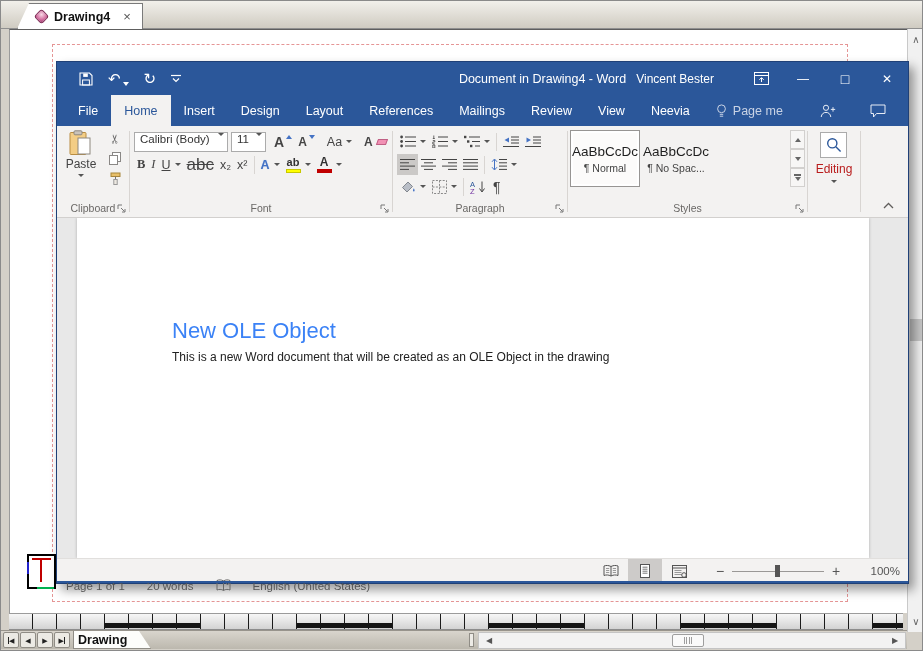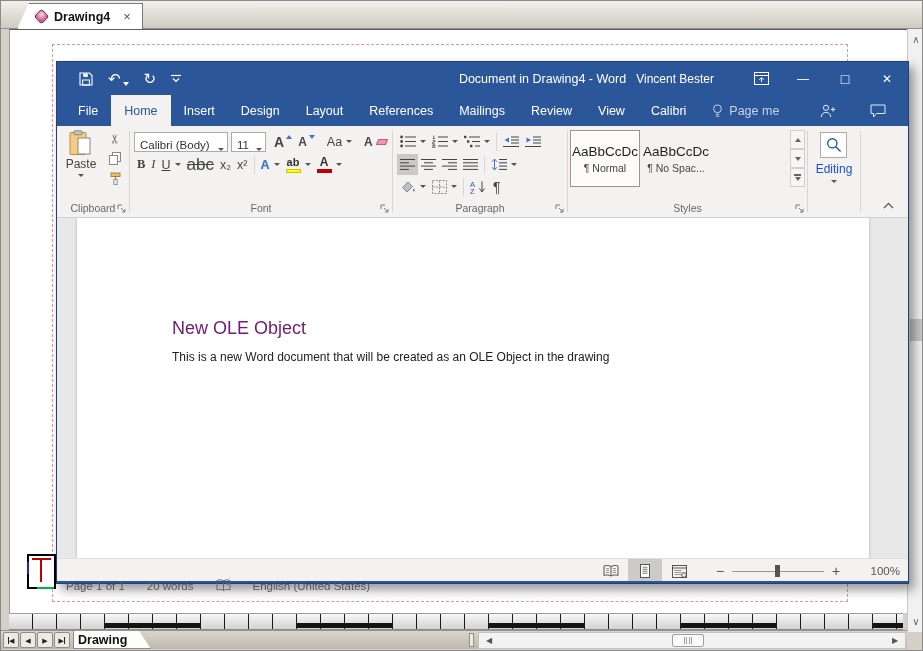--- a/index.html
+++ b/index.html
@@ -89,21 +89,21 @@
   .rb{display:inline-flex;align-items:center;justify-content:center;height:21px;padding:0 3px;color:#444;font-size:12.5px;gap:2px;}
   .rb.sel{background:#CBC9C7;}
   .dd{width:0;height:0;border-left:3px solid transparent;border-right:3px solid transparent;border-top:3.5px solid #555;display:inline-block;margin-left:2px;}
   .isep{width:1px;height:18px;background:#D8D5D2;margin:0 3px;}
 
   .paste-col{position:absolute;left:4px;top:4px;width:40px;text-align:center;color:#444;font-size:12px;}
   .mini-col{position:absolute;left:46px;top:4px;width:24px;display:flex;flex-direction:column;gap:3px;align-items:center;}
   .mini-col .rb{height:17px;}
   .scissors{font-size:12px;color:#666;transform:rotate(-90deg);display:inline-block;}
 
-  .selbox{display:flex;align-items:flex-end;height:20px;background:#FFF;border:1px solid #ABABAB;
+  .selbox{display:flex;align-items:flex-start;height:20px;background:#FFF;border:1px solid #ABABAB;
     font-size:11.5px;color:#333;padding:0 3px 0 5px;gap:3px;}
   .selbox .dd{margin-left:auto;}
   .fname{width:94px;} .fsize{width:35px;margin-left:3px;}
   .b-bold{font-weight:bold;font-family:"Liberation Serif",serif;}
   .b-italic{font-style:italic;font-family:"Liberation Serif",serif;}
   .b-under{text-decoration:underline;}
   .b-strike{text-decoration:line-through;font-size:17px;}
   .grow{font-weight:bold;position:relative;}
   .caret-up{width:0;height:0;border-left:3px solid transparent;border-right:3px solid transparent;border-bottom:4px solid #4472C4;position:relative;top:-5px;}
   .caret-dn{width:0;height:0;border-left:3px solid transparent;border-right:3px solid transparent;border-top:4px solid #4472C4;position:relative;top:-5px;}
@@ -124,27 +124,27 @@
   .scard.h1 .sample{color:#2E74B5;font-size:15.5px;width:62px;text-align:left;padding-left:4px;}
   .sscroll{position:absolute;right:2px;top:4px;width:15px;height:57px;display:flex;flex-direction:column;}
   .sscroll .sb{flex:1;border:1px solid #D2D0CE;background:#F7F6F5;display:flex;align-items:center;justify-content:center;}
   .tri-up{width:0;height:0;border-left:3.5px solid transparent;border-right:3.5px solid transparent;border-bottom:4px solid #666;}
   .tri-dn{width:0;height:0;border-left:3.5px solid transparent;border-right:3.5px solid transparent;border-top:4px solid #666;}
   .more-bar{display:flex;flex-direction:column;align-items:center;gap:1px;}
   .more-bar .ln{width:7px;height:1.5px;background:#666;}
 
   .edit-search{position:absolute;left:12px;top:6px;width:27px;height:26px;background:#FFF;border:1px solid #ABABAB;
     display:flex;align-items:center;justify-content:center;}
-  .edit-label{position:absolute;left:0;right:0;top:36px;text-align:center;font-size:12px;color:#1d4ed8;}
+  .edit-label{position:absolute;left:0;right:0;top:36px;text-align:center;font-size:12px;color:#b91c1c;}
   .edit-dd{position:absolute;left:50%;margin-left:-3px;top:54px;}
   .collapse{position:absolute;right:14px;bottom:8px;}
 
   .docarea{position:absolute;left:0;top:156px;width:100%;height:340px;background:#E8E8E8;overflow:hidden;}
   .page{position:absolute;left:20px;top:0;width:792px;height:340px;background:#FFF;box-shadow:0 0 3px rgba(0,0,0,0.25);}
-  .doc-h1{position:absolute;left:95px;top:100px;font-size:18px;color:#701a75;}
+  .doc-h1{position:absolute;left:95px;top:100px;font-size:22px;color:#3b82f6;}
   .doc-p{position:absolute;left:95px;top:132px;font-size:12px;color:#212121;}
 
   .wstatus{position:absolute;left:0;top:496px;width:100%;height:25px;background:#F3F2F1;border-top:1px solid #E1DFDD;
     display:flex;align-items:center;font-size:11.5px;color:#555;}
   .ws-item{margin-left:22px;white-space:nowrap;margin-top:29px;}
   .ws-item.first{margin-left:9px;}
   .ws-right{margin-left:auto;display:flex;align-items:center;}
   .viewbtn{width:34px;height:24px;display:flex;align-items:center;justify-content:center;}
   .viewbtn.sel{background:#CDCBC9;}
   .zoomrow{display:flex;align-items:center;margin-left:14px;margin-right:10px;}
@@ -267,21 +267,21 @@
     <div class="wtabs">
       <span class="wtab">File</span>
       <span class="wtab active">Home</span>
       <span class="wtab">Insert</span>
       <span class="wtab">Design</span>
       <span class="wtab">Layout</span>
       <span class="wtab">References</span>
       <span class="wtab">Mailings</span>
       <span class="wtab">Review</span>
       <span class="wtab">View</span>
-      <span class="wtab">Calibri</span>
+      <span class="wtab">Neevia</span>
       <span class="tellme">
         <span>
           <svg width="11" height="14" viewBox="0 0 11 14">
               <circle cx="5.5" cy="4.8" r="3.9" fill="none" stroke="#C9D3E5"></circle>
               <path d="M3.8 10.3h3.4M3.8 12.2h3.4" stroke="#C9D3E5"></path>
             </svg>
         </span>
         <span>Page me</span>
       </span>
       <span class="wtabs-right">

